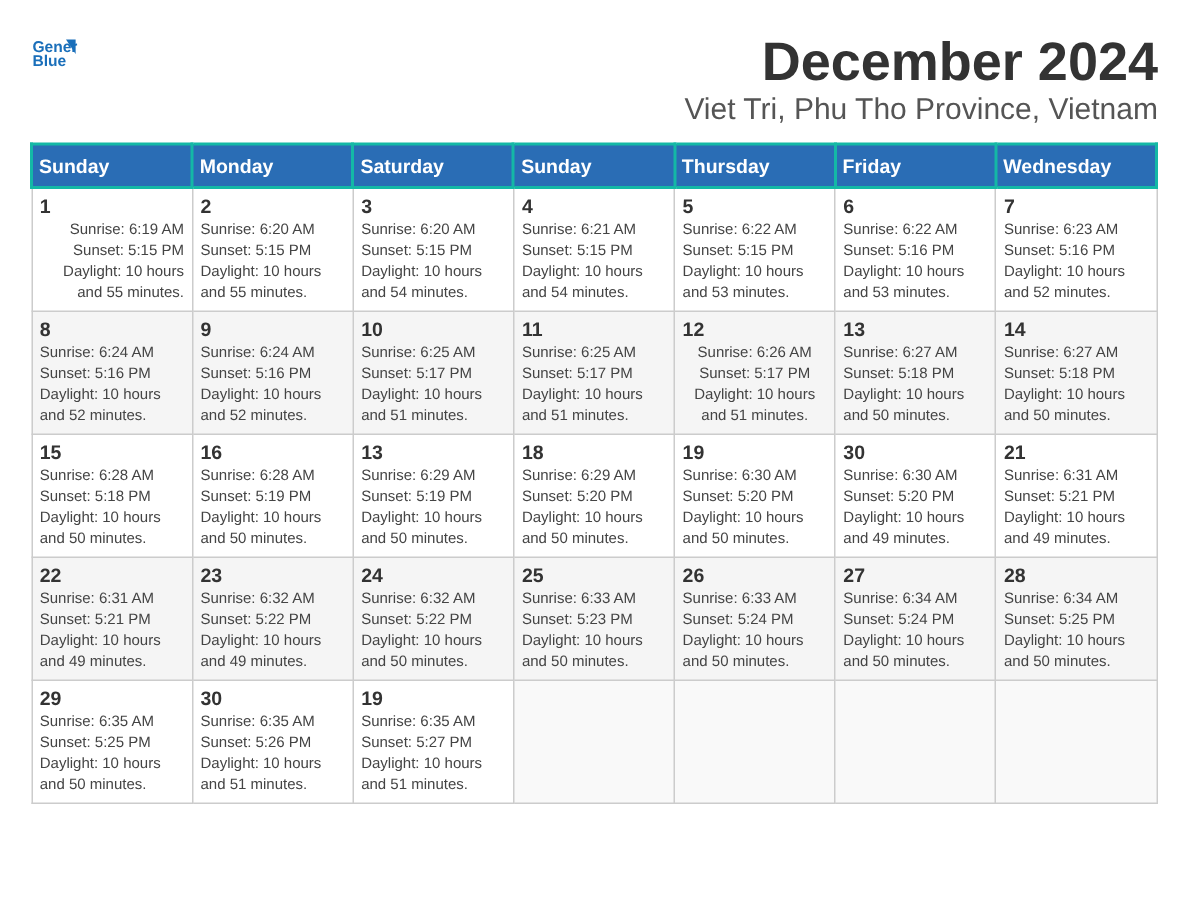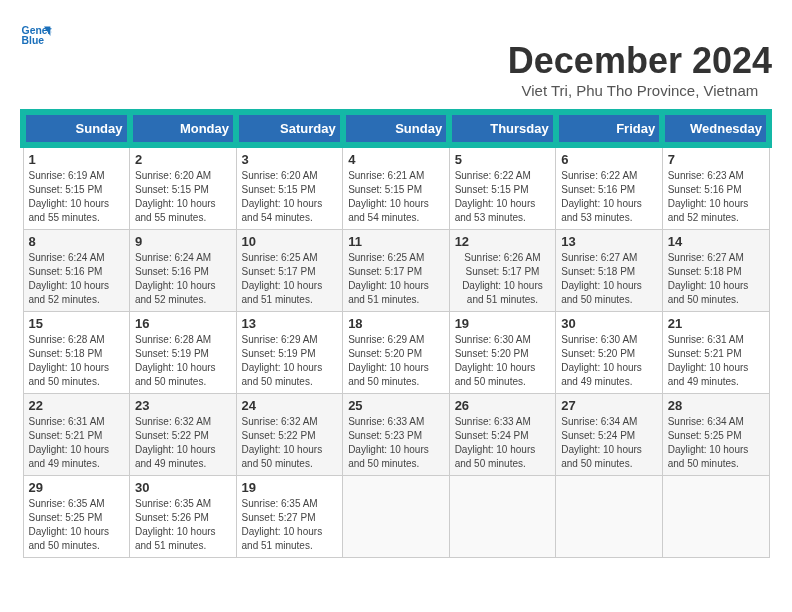--- a/index.html
+++ b/index.html
@@ -19,45 +19,44 @@
     .logo {
       display: flex;
       align-items: center;
       gap: 4px;
     }
     .logo-icon {
       width: 32px;
       height: 32px;
     }
     .title-section {
-      text-align: center;
-      margin-top: 20px;
+      text-align: right;
     }
     .month-title {
       font-size: 36px;
       font-weight: bold;
       color: #333;
     }
     .location-title {
-      font-size: 15px;
+      font-size: 20px;
       color: #555;
     }
     .calendar-table {
       width: 100%;
       border-collapse: collapse;
       font-size: 11px;
     }
     .calendar-table th {
       background-color: #2a6db5;
       color: #fff;
       padding: 6px 4px;
-      text-align: right;
+      text-align: left;
       font-size: 13px;
       font-weight: bold;
-      border: 6px solid #14b8a6;
+      border: 2px solid #14b8a6;
     }
     .calendar-table td {
       vertical-align: top;
       padding: 4px 5px;
       border: 1px solid #ccc;
       height: 78px;
       width: 107px;
       background: #fff;
     }
     .calendar-table tr:nth-child(even) td {
@@ -105,21 +104,21 @@
         <th>Sunday</th>
         <th>Thursday</th>
         <th>Friday</th>
         <th>Wednesday</th>
       </tr>
   </thead>
   <tbody id="calendar-body">
       <tr>
         <td>
           <span class="day-number">1</span>
-          <div class="day-info" style="white-space: pre-line;">Sunrise: 6:19 AM
+          <div class="day-info" style="white-space: pre-line; text-align: right;">Sunrise: 6:19 AM
 Sunset: 5:15 PM
 Daylight: 10 hours
 and 55 minutes.</div>
         </td>
         <td>
           <span class="day-number">2</span>
           <div class="day-info" style="white-space: pre-line;">Sunrise: 6:20 AM
 Sunset: 5:15 PM
 Daylight: 10 hours
 and 55 minutes.</div>

